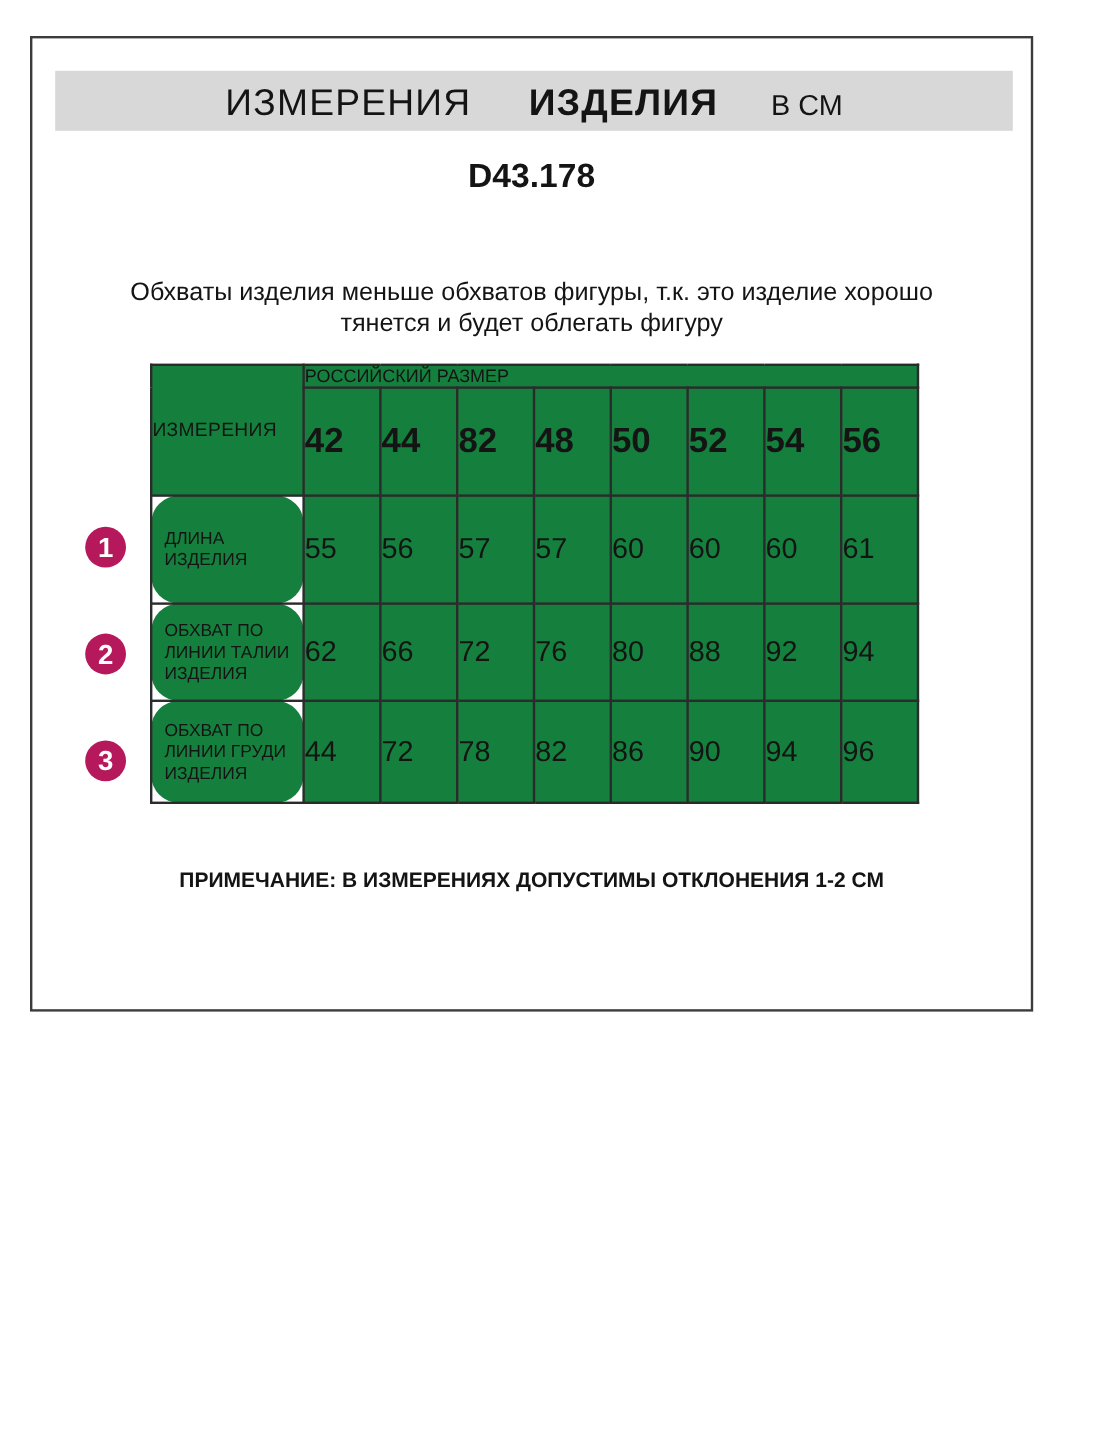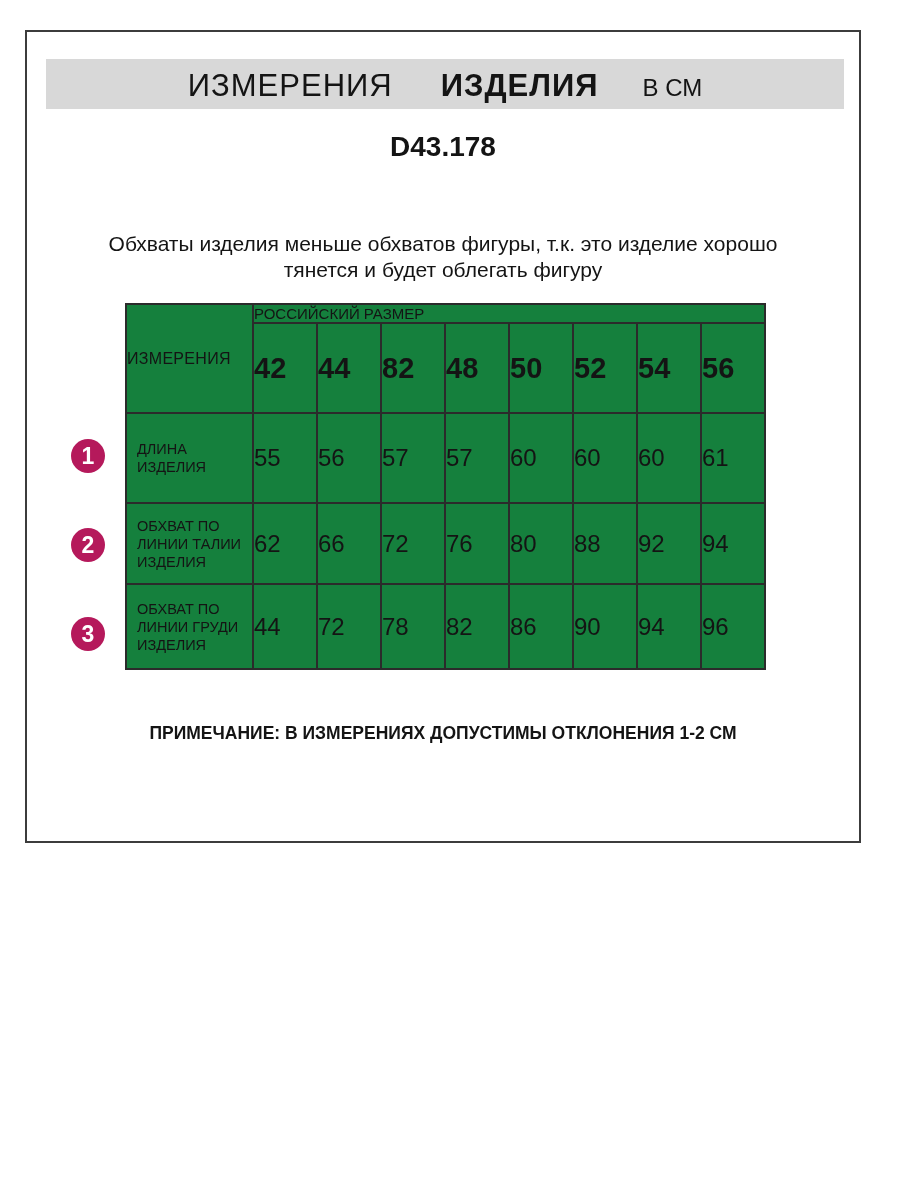--- a/index.html
+++ b/index.html
@@ -43,21 +43,21 @@
   .col-measure { width:127px; }
   .col-size    { width:64px; }
   tr.group-row    { height:19px; }
   tr.sizes-row    { height:90px; }
   tr.data-row-1   { height:90px; }
   tr.data-row-2   { height:81px; }
   tr.data-row-3   { height:85px; }
   th.corner-header { font-size:16px; letter-spacing:0.3px; }
   th.group-header  { font-size:15px; line-height:17px; }
   th.size-header   { font-size:29px; font-weight:700; }
-  th.row-label     { font-size:14.5px; line-height:18px; padding:0 10px; }
+  th.row-label     { font-size:14.5px; line-height:18px; padding:0 10px;border-radius:23px; }
   th.row-label span { display:block; }
   td.value-cell    { font-size:24px; }
 
   .badge {
     position:absolute; left:-54px; width:34px; height:34px;
     border-radius:50%; background:#b5195b; color:#ffffff;
     font-size:23px; font-weight:700;
     display:flex; align-items:center; justify-content:center;
   }
   .badge-1 { top:136px; }

